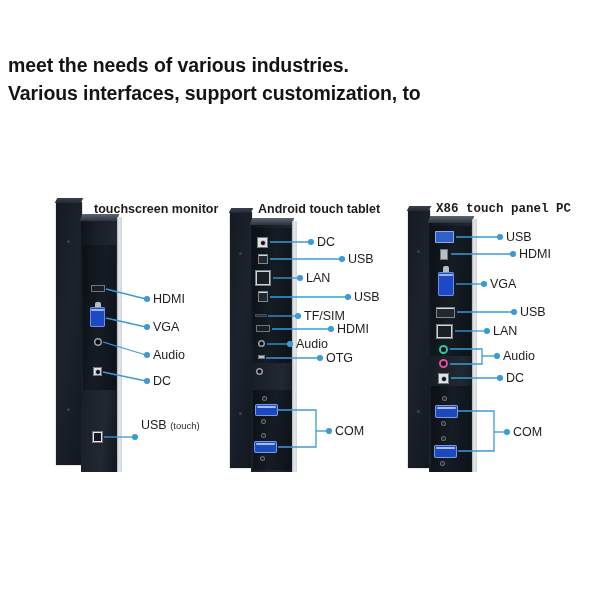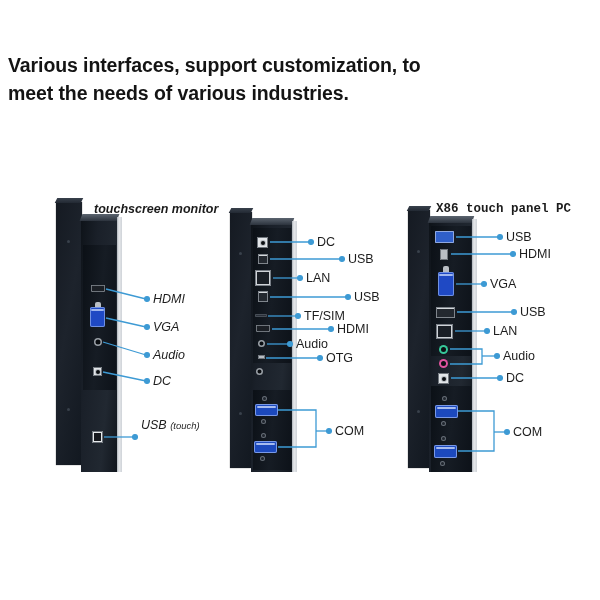--- a/index.html
+++ b/index.html
@@ -225,25 +225,25 @@
   }
   .label .sub {
     font-size: 9.5px;
     color: #2a2a2a;
   }
 </style>
 </head>
 <body>
 
 <div id="headline">
+  <span class="line">meet the needs of various industries.</span>
   <span class="line">Various interfaces, support customization, to</span>
-  <span class="line">meet the needs of various industries.</span>
 </div>
 
-<div class="panel" id="panel-1" style="left:50px; width:185px;font-style:italic;">
+<div class="panel" id="panel-1" style="left:50px; width:185px;">
 
   <div class="panel-title" style="left:44px;">touchscreen monitor</div>
 
   <div class="device">
 
     <div class="back-slab" style="left:6px; top:12px; width:26px; height:263px;"></div>
     <div class="back-slab-top" style="left:6px; top:8px; width:26px; height:5px; transform:skewX(-26deg);"></div>
     <div class="dot-screw" style="left:17px; top:50px;"></div>
     <div class="dot-screw" style="left:17px; top:218px;"></div>
 
@@ -280,20 +280,21 @@
     <div class="label" style="left:103px; top:109px;"><span>HDMI</span></div>
     <div class="label" style="left:103px; top:137px;"><span>VGA</span></div>
     <div class="label" style="left:103px; top:165px;"><span>Audio</span></div>
     <div class="label" style="left:103px; top:191px;"><span>DC</span></div>
     <div class="label" style="left:91px; top:235px;"><span>USB</span> <span class="sub">(touch)</span></div>
   </div>
 </div>
 
 <div class="panel" id="panel-2" style="left:228px; width:190px;">
 
+  <div class="panel-title" style="left:30px;">Android touch tablet</div>
 
   <div class="device">
     <div class="back-slab" style="left:2px; top:22px; width:22px; height:256px;"></div>
     <div class="back-slab-top" style="left:2px; top:18px; width:22px; height:5px; transform:skewX(-26deg);"></div>
     <div class="dot-screw" style="left:11px; top:62px;"></div>
     <div class="dot-screw" style="left:11px; top:222px;"></div>
 
     <div class="front-face" style="left:23px; top:34px; width:42px; height:248px;"></div>
     <div class="front-face-top" style="left:23px; top:28px; width:42px; height:7px; transform:skewX(-20deg);"></div>
     <div class="screen-edge" style="left:64px; top:31px; width:5px; height:251px;"></div>

